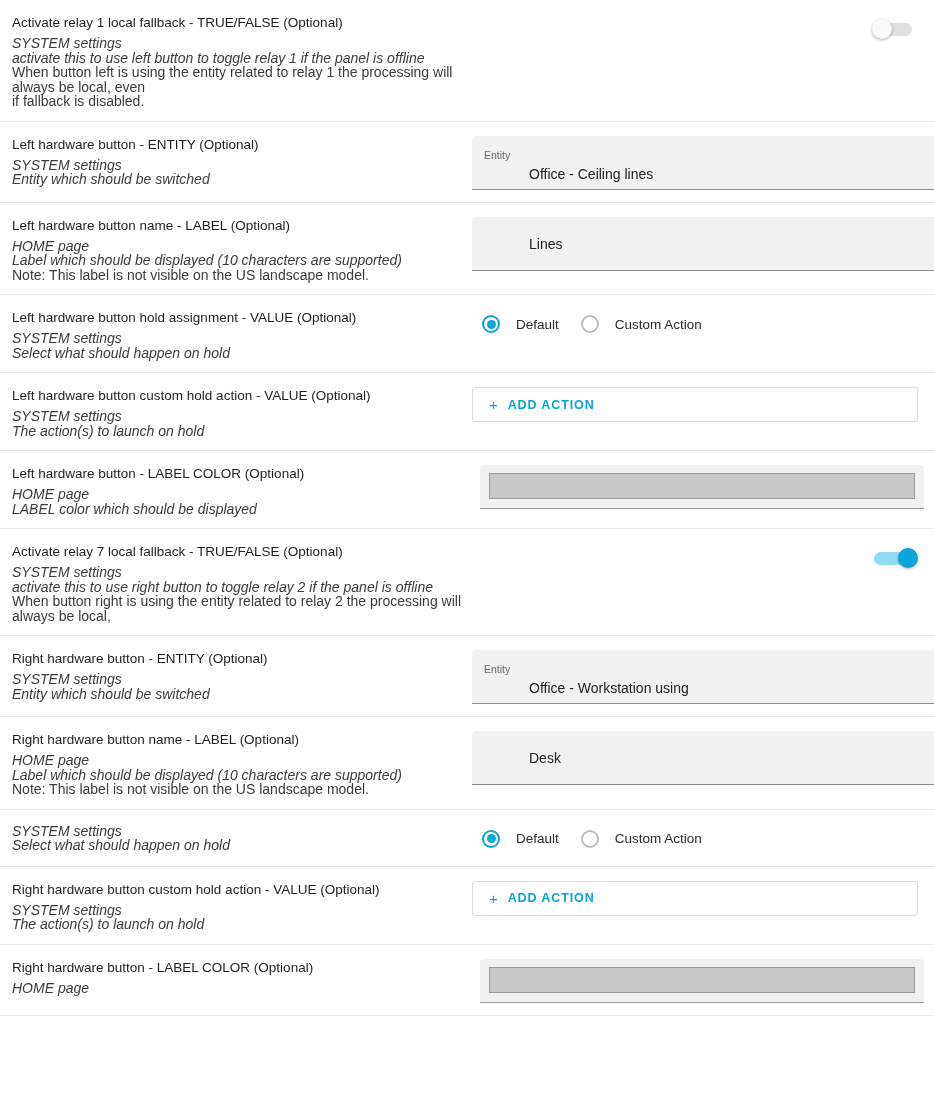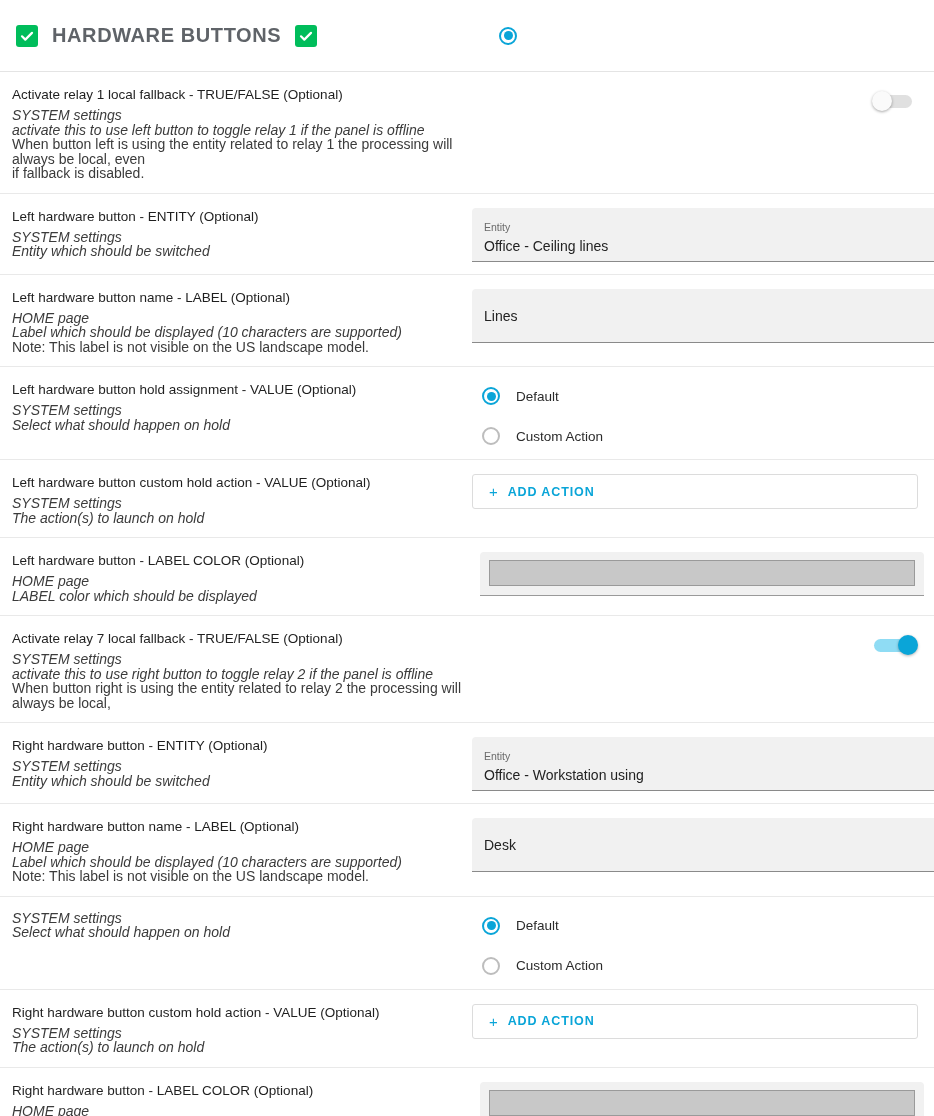--- a/index.html
+++ b/index.html
@@ -126,37 +126,38 @@
   .field .flabel {
     font-size: 10.5px;
     color: #6a6a6a;
     line-height: 13px;
     margin-bottom: 3px;
   }
   .field .fvalue {
     font-size: 14px;
     color: #222;
     line-height: 18px;
+    margin-left: 45px;
   }
   .field.novalue { align-items: center; }
   .field-actions {
     display: flex; align-items: center; gap: 10px;
     padding-bottom: 2px;
     color: #5f6368;
   }
   .x-icon { font-size: 15px; line-height: 1; color: #555; }
   .caret {
     width: 0; height: 0;
     border-left: 5px solid transparent;
     border-right: 5px solid transparent;
     border-top: 6px solid #5f6368;
   }
 
   
-  .radio-group { display: flex; flex-direction: column; gap: 22px; padding: 6px 0 2px 10px; }
+  .radio-group { display: flex; flex-direction: row; gap: 22px; padding: 6px 0 2px 10px; }
   .radio-row { display: flex; align-items: center; }
   .rb {
     width: 18px; height: 18px; border-radius: 50%;
     border: 2px solid #bdbdbd;
     display: flex; align-items: center; justify-content: center;
     margin-right: 16px;
     flex: 0 0 auto;
   }
   .rb.sel { border-color: #0aa5d8; }
   .rb.sel .dot { width: 9px; height: 9px; border-radius: 50%; background: #0aa5d8; }
@@ -193,38 +194,20 @@
     background: #c8c8c8;
     border: 1px solid #9a9a9a;
   }
   .offset-right { margin-left: 8px; }
 </style>
 </head>
 <body>
 
 <div class="page">
 
-  <div class="header">
-    <div class="chk">
-      <svg width="14" height="14" viewBox="0 0 14 14" aria-hidden="true">
-        <path d="M2 7.3 L5.3 10.6 L12 3.9" fill="none" stroke="#ffffff" stroke-width="2.2" stroke-linecap="round" stroke-linejoin="round"></path>
-      </svg>
-    </div>
-    <div class="header-title">HARDWARE BUTTONS</div>
-    <div class="chk">
-      <svg width="14" height="14" viewBox="0 0 14 14" aria-hidden="true">
-        <path d="M2 7.3 L5.3 10.6 L12 3.9" fill="none" stroke="#ffffff" stroke-width="2.2" stroke-linecap="round" stroke-linejoin="round"></path>
-      </svg>
-    </div>
-    <div class="header-radio-wrap">
-      <div class="radio-outer">
-        <div class="radio-inner"></div>
-      </div>
-    </div>
-  </div>
 
   <div class="row tall">
     <div class="left">
       <div class="title">Activate relay 1 local fallback - TRUE/FALSE (Optional)</div>
       <div class="hint">SYSTEM settings</div>
       <div class="hint">activate this to use left button to toggle relay 1 if the panel is offline</div>
       <div class="hint plain">When button left is using the entity related to relay 1 the processing will always be local, even</div>
       <div class="hint plain">if fallback is disabled.</div>
     </div>
     <div class="right align-right center">

